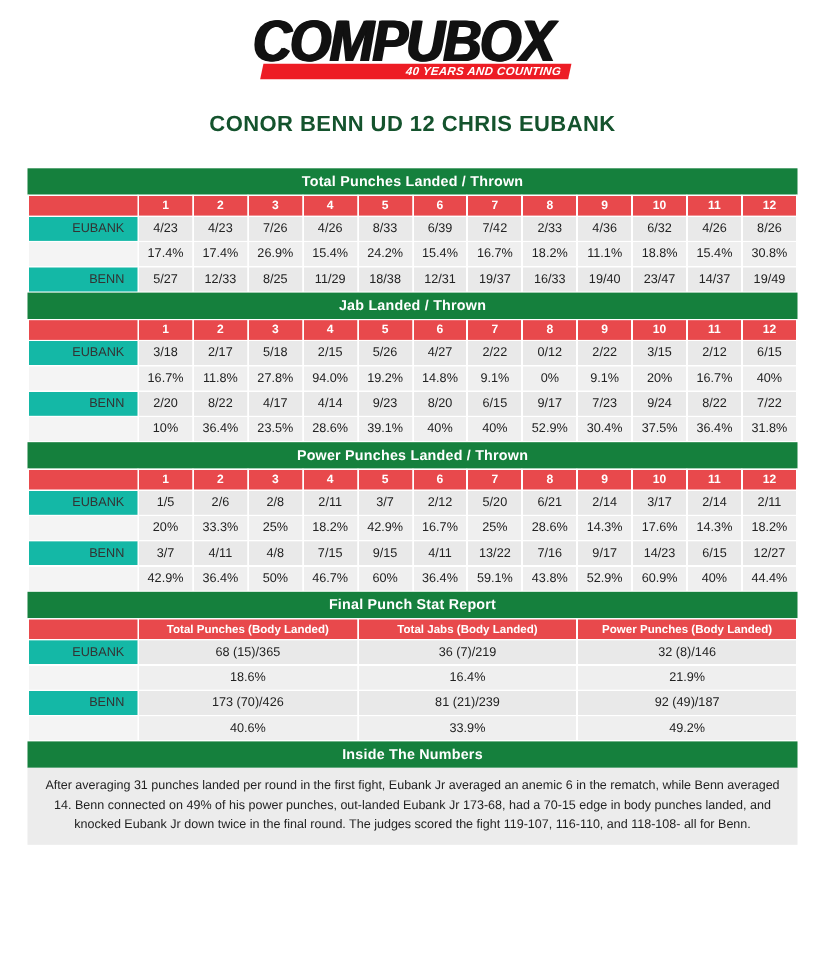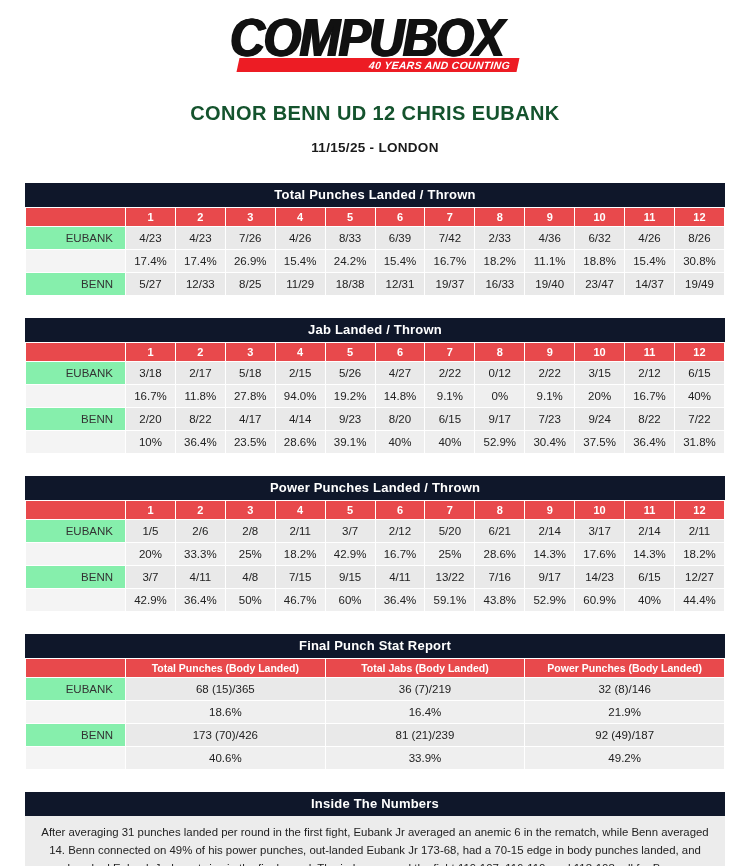--- a/index.html
+++ b/index.html
@@ -76,25 +76,25 @@
   .fight-date {
     text-align: center;
     font-size: 13.5px;
     font-weight: bold;
     color: #1a1a1a;
     letter-spacing: 0.3px;
     margin-top: 15px;
   }
 
   
-  .block { margin-top: 22px; }
+  .block { }
   .block.first { margin-top: 28px; }
 
   .block-title {
-    background: #0f172a;
+    background: #15803d;
     color: #ffffff;
     font-size: 13px;
     font-weight: bold;
     text-align: center;
     line-height: 24px;
     height: 24px;
     letter-spacing: 0.2px;
   }
 
   table {
@@ -128,21 +128,21 @@
     background: #efefef;
     text-align: right;
     padding-right: 12px;
     font-size: 11.5px;
     color: #333333;
   }
   td.name.blank { background: #efefef; }
 
   tr.data td.val     { background: #e9e9e9; }
   tr.pct  td.val     { background: #efefef; }
-  tr.data td.name    { background: #86efac; }
+  tr.data td.name    { background: #14b8a6; }
   tr.pct  td.name    { background: #f4f4f4; }
 
   
   table.final thead th { font-size: 10.5px; }
 
   
   .notes-body {
     background: #ececec;
     padding: 7px 12px 9px 12px;
     font-size: 11.4px;
@@ -159,21 +159,20 @@
   <div class="logo-wrap">
     <div class="logo">
       <div class="logo-word">COMPUBOX</div>
       <div class="logo-banner">
         <span>40 YEARS AND COUNTING</span>
       </div>
     </div>
   </div>
 
   <div class="fight-title">CONOR BENN UD 12 CHRIS EUBANK</div>
-  <div class="fight-date">11/15/25 - LONDON</div>
 
   <div id="sections-host">
       <div class="block first">
         <div class="block-title">Total Punches Landed / Thrown</div>
         <table>
           <colgroup>
             <col class="namecol">
             <col>
             <col>
             <col>

